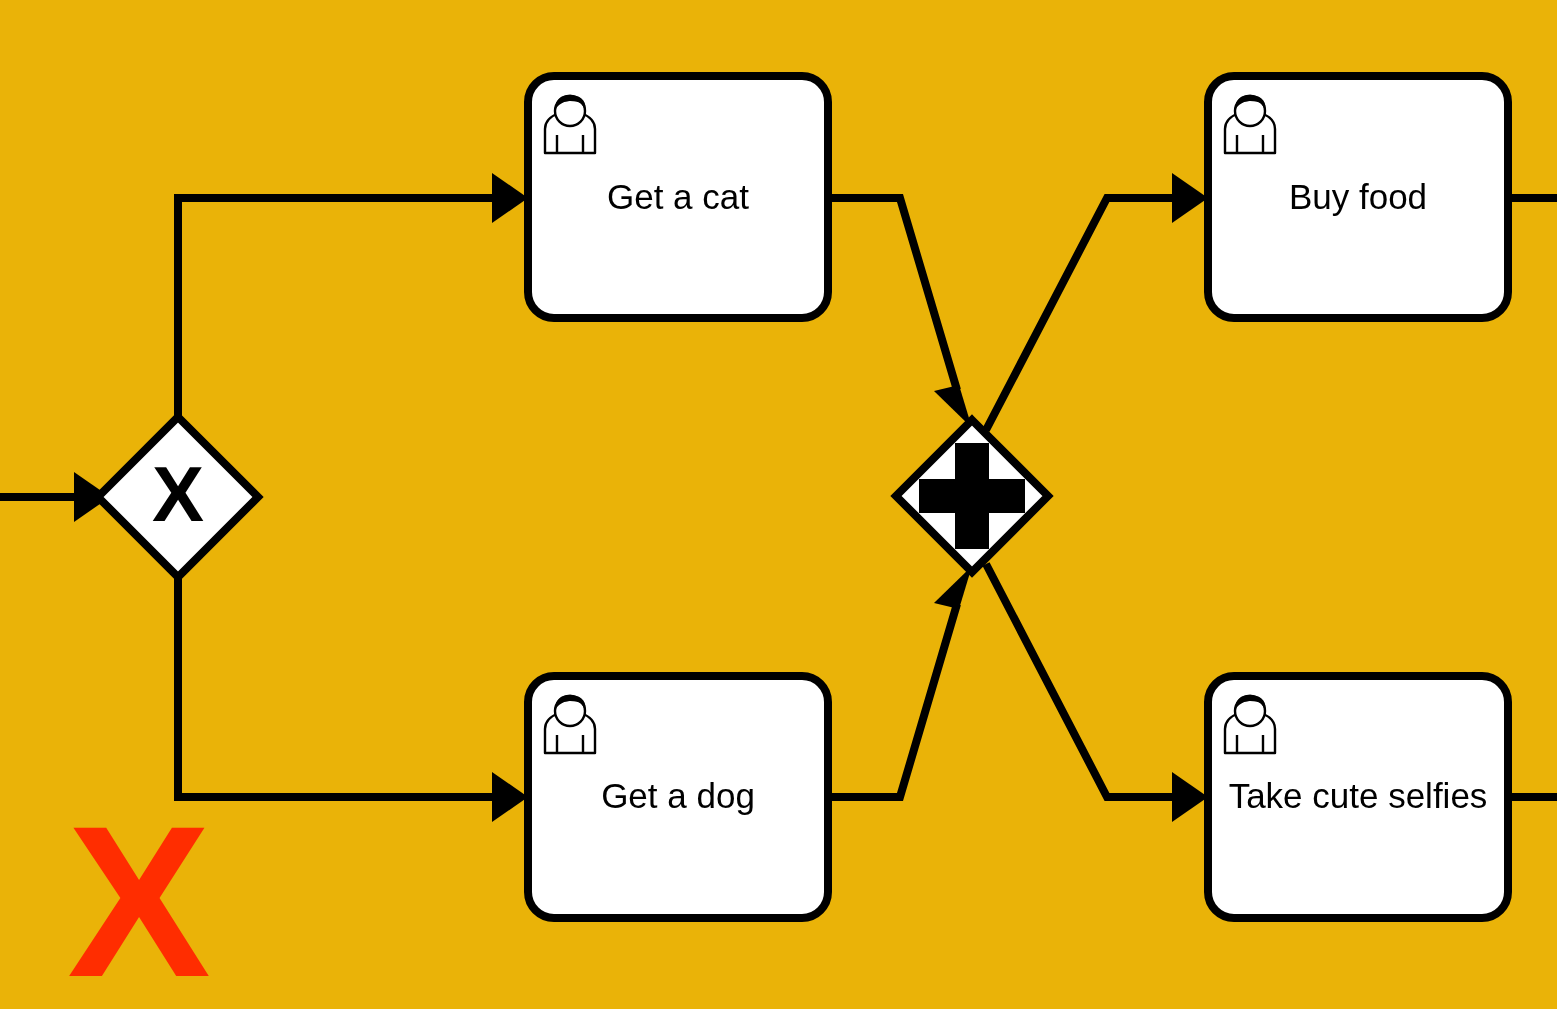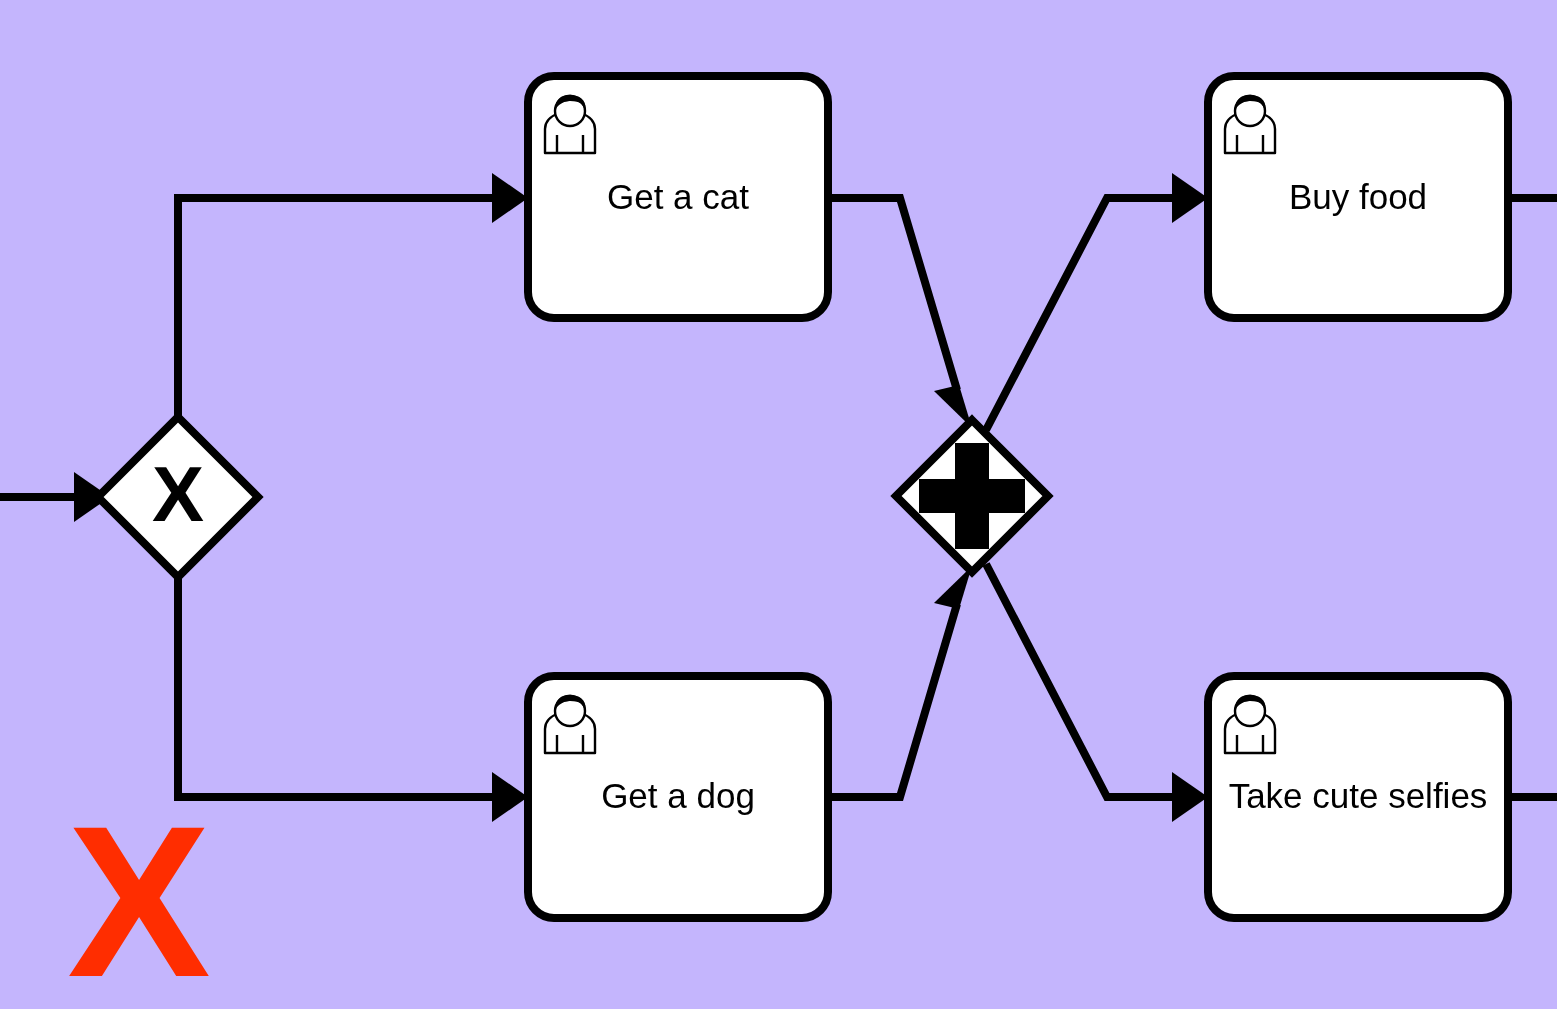--- a/index.html
+++ b/index.html
@@ -7,21 +7,21 @@
     padding: 0;
     background: #ffffff;
   }
   body {
     font-family: "Liberation Sans", sans-serif;
   }
   #canvas-wrap {
     position: relative;
     width: 1557px;
     height: 1009px;
-    background: #c4b5fd;
+    background: #eab308;
     overflow: hidden;
   }
   svg#diagram {
     display: block;
     width: 1557px;
     height: 1009px;
   }
   .task-box-shape {
     fill: #ffffff;
     stroke: #000000;

